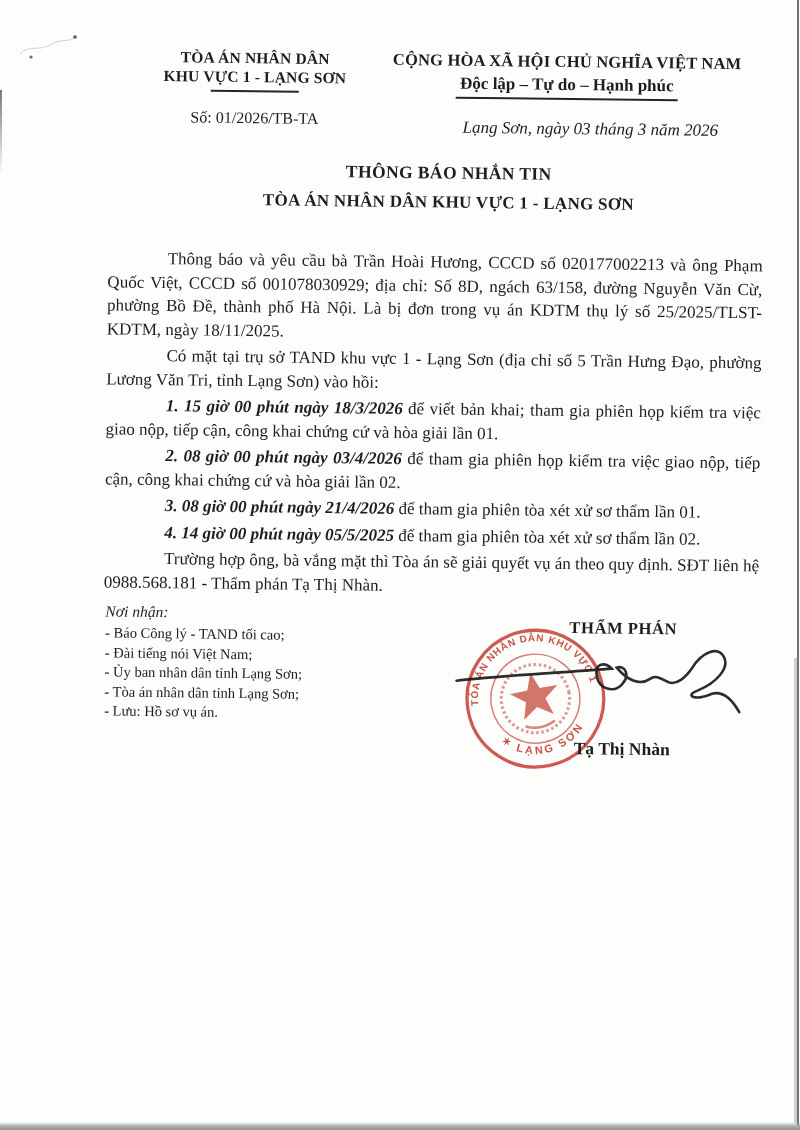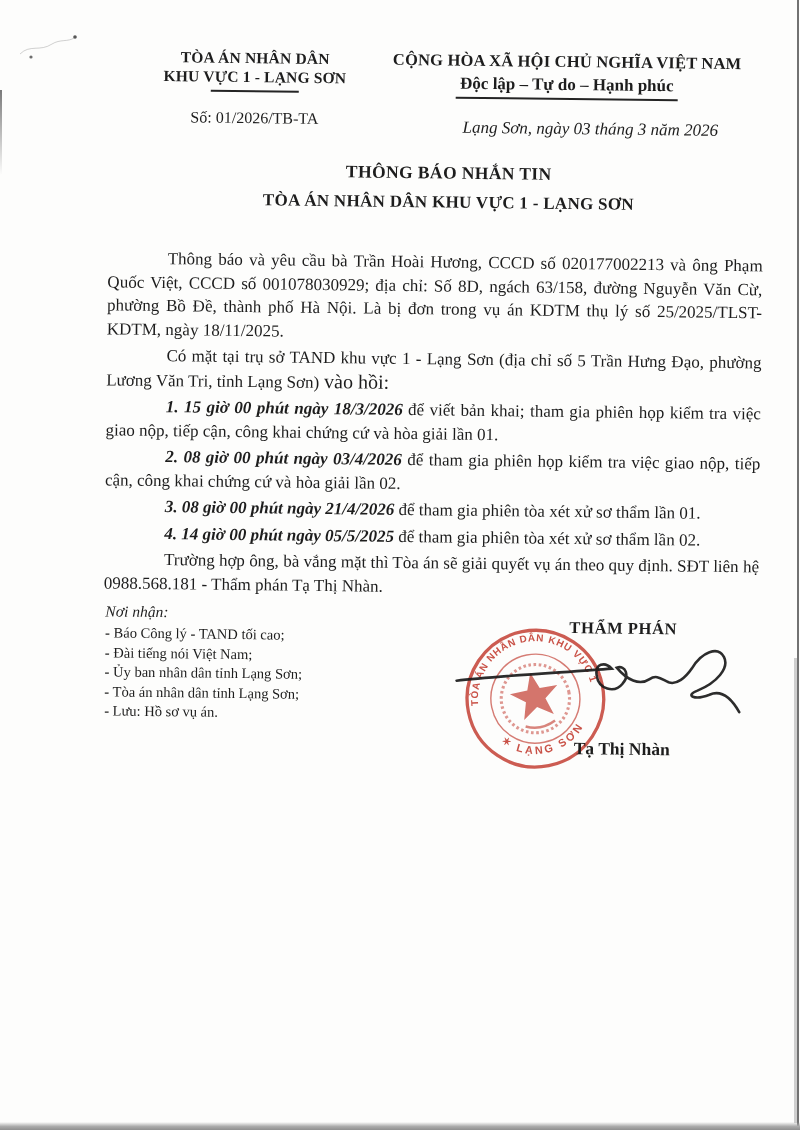--- a/index.html
+++ b/index.html
@@ -29,21 +29,21 @@
          padding:0 4px 3px;border-bottom:2px solid #242424;}
   .date-line{margin-top:19px;margin-left:48px;font-style:italic;font-size:17px;}
   
   .title{position:absolute;top:162px;left:118px;width:652px;text-align:center;}
   .title .t1{font-weight:bold;font-size:17.5px;letter-spacing:.4px;}
   .title .t2{font-weight:bold;font-size:17px;margin-top:9px;letter-spacing:.3px;}
   
   .body{position:absolute;top:250px;left:104px;width:655px;
         font-size:17px;line-height:23.5px;text-align:justify;}
   .body p{margin:0 0 3px;text-indent:60px;}
-  .tail-small{font-size:20px;}
+  .tail-small{font-size:17px;}
   .lead{font-weight:bold;font-style:italic;}
   p.oneline{white-space:nowrap;text-align:left;}
   
   .recipients{position:absolute;top:606px;left:106px;width:300px;}
   .rec-label{font-style:italic;font-size:15.5px;margin-bottom:3px;}
   .rec-item{font-size:14.5px;line-height:19.5px;}
   .sig-block{position:absolute;top:608px;left:448px;width:312px;height:170px;}
   .sig-title{position:absolute;top:8px;left:0;width:100%;text-align:center;
              font-weight:bold;font-size:16.5px;letter-spacing:.6px;padding-left:40px;box-sizing:border-box;}
   .sig-name{position:absolute;top:128px;left:0;width:100%;text-align:center;

